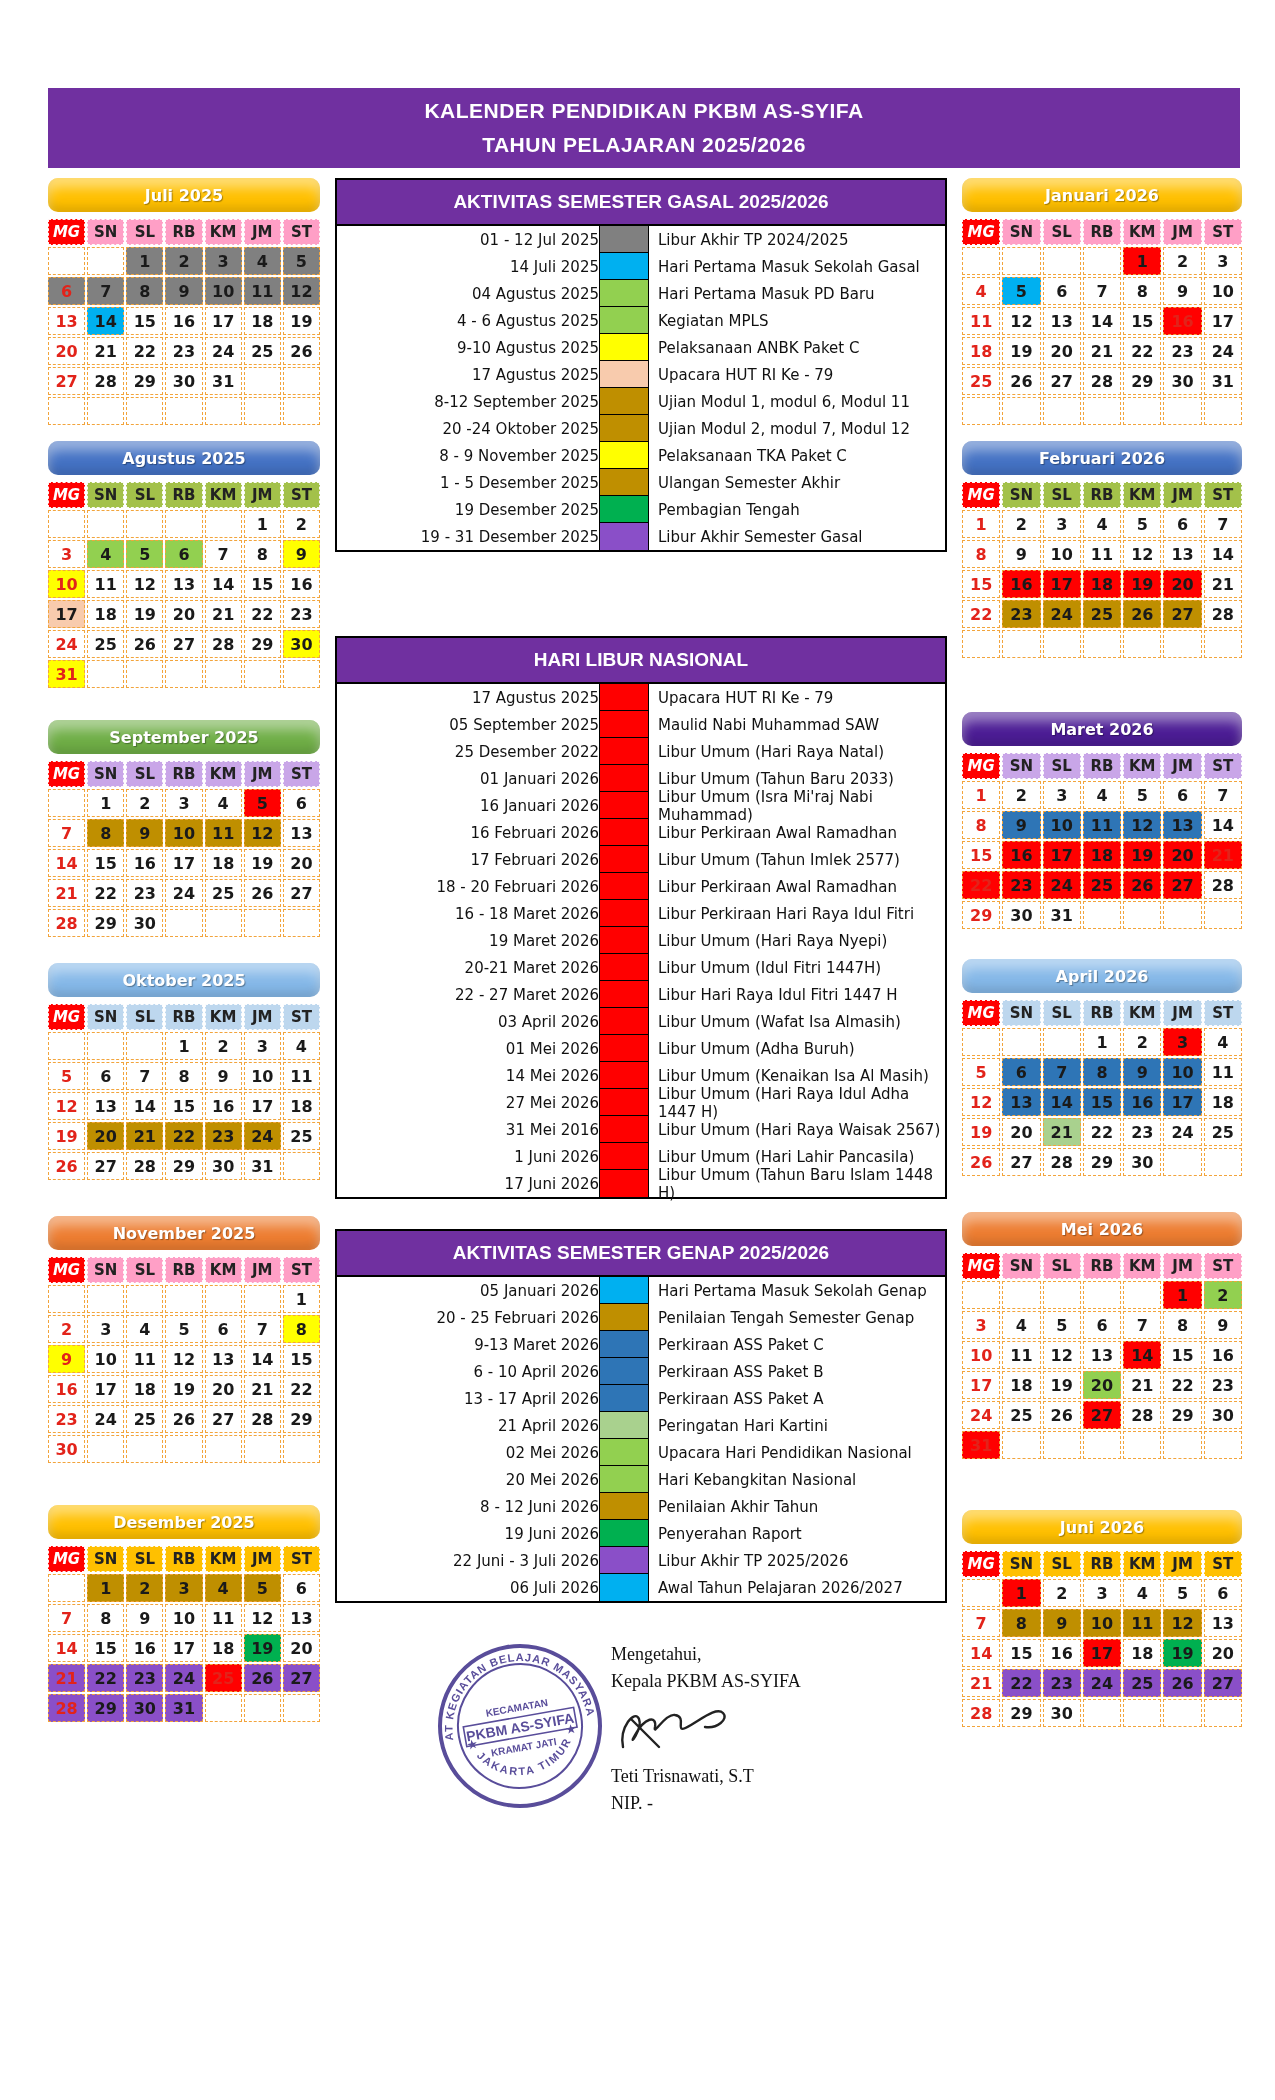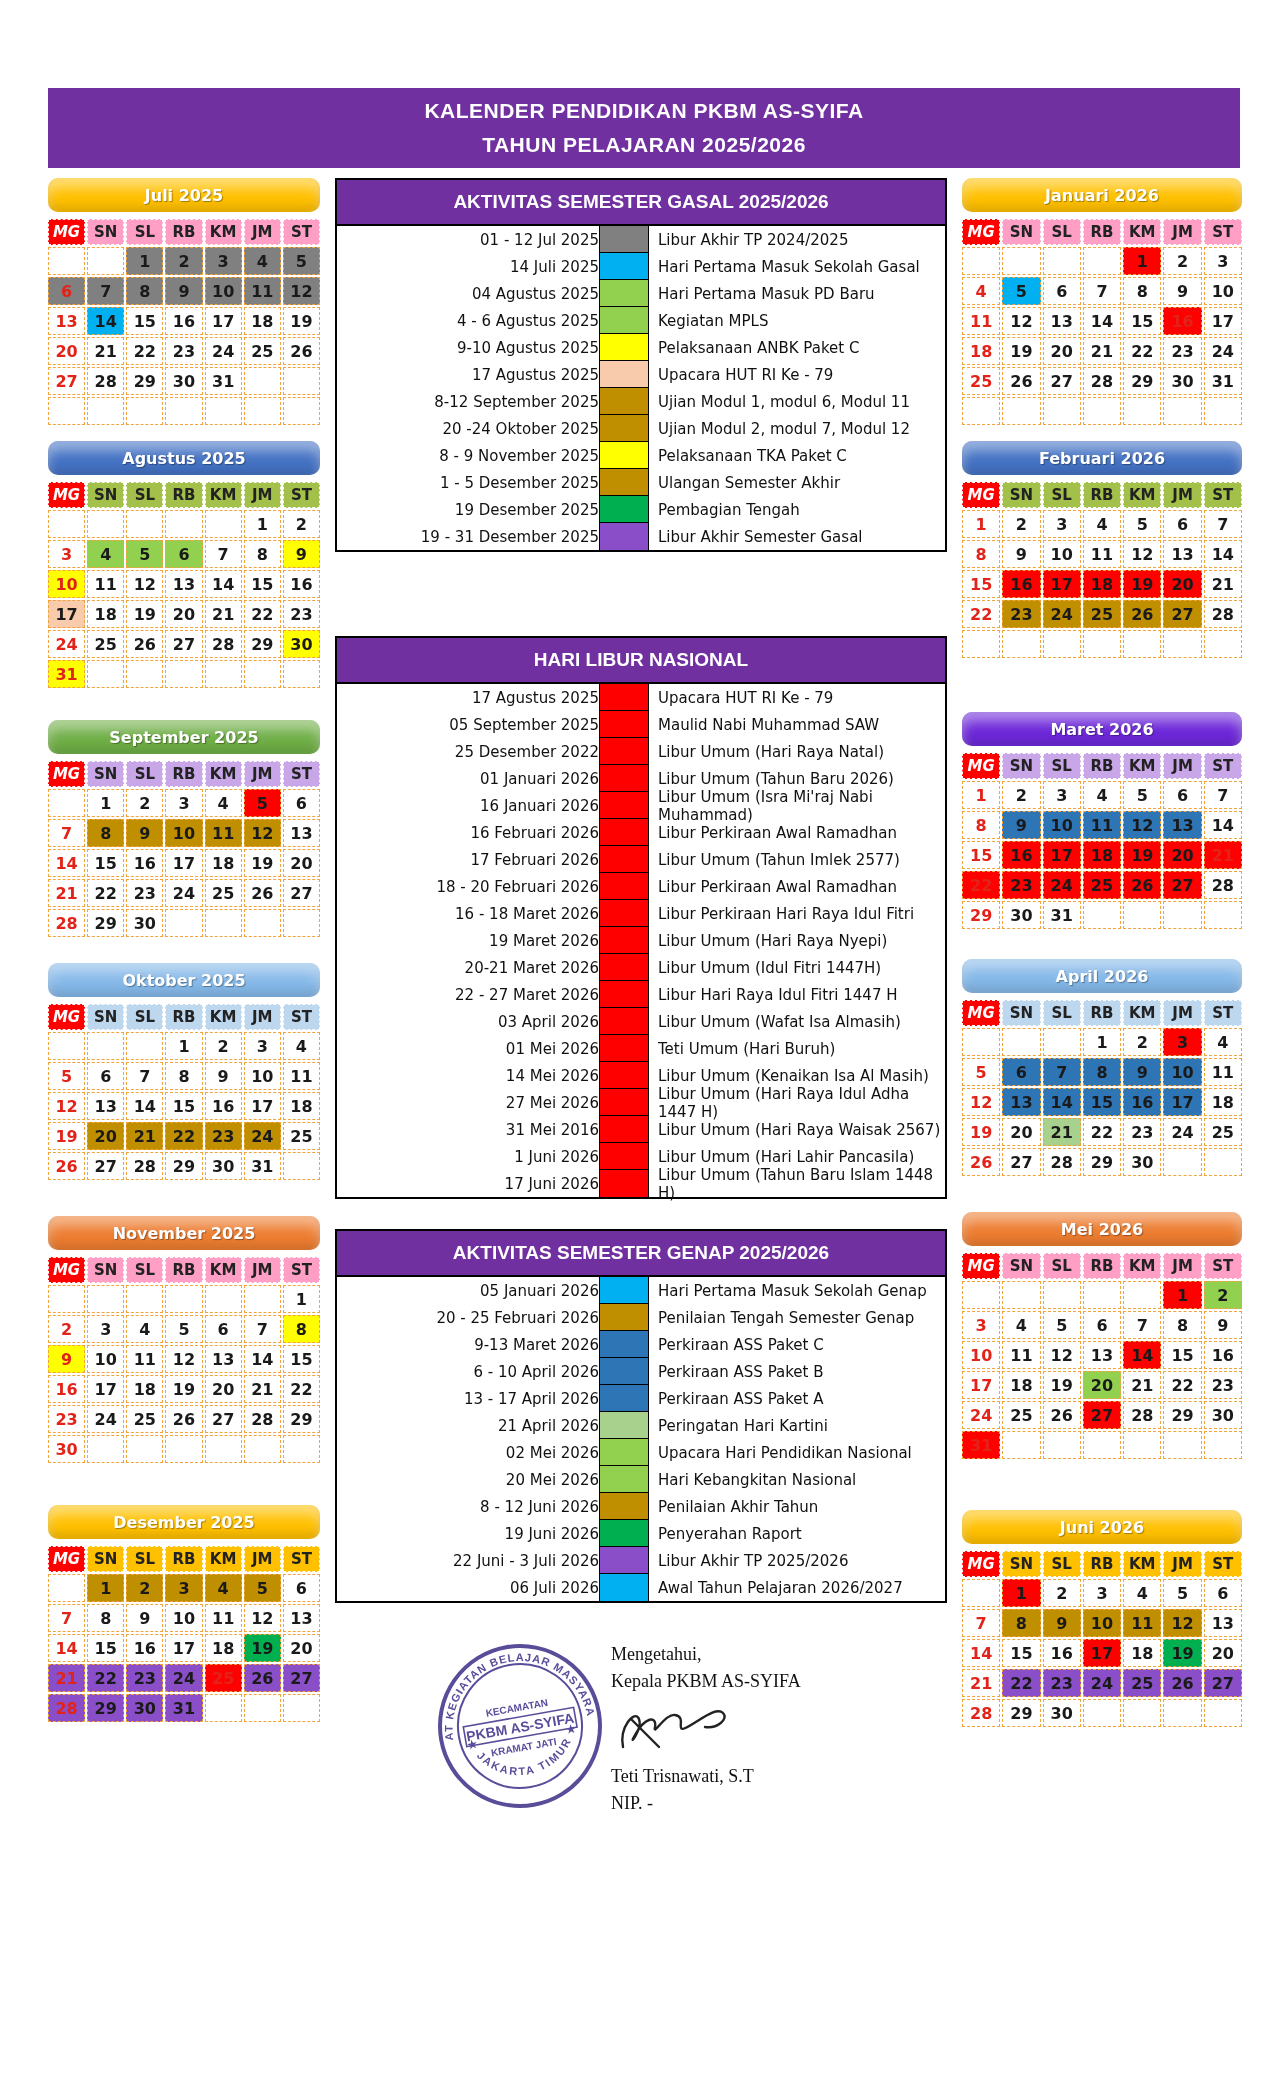--- a/index.html
+++ b/index.html
@@ -438,21 +438,21 @@
               <div class="plabel">Maulid Nabi Muhammad SAW</div>
             </div>
             <div class="prow">
               <div class="pdate">25 Desember 2022</div>
               <div class="pswatch" style="background: rgb(255, 0, 0);"></div>
               <div class="plabel">Libur Umum (Hari Raya Natal)</div>
             </div>
             <div class="prow">
               <div class="pdate">01 Januari 2026</div>
               <div class="pswatch" style="background: rgb(255, 0, 0);"></div>
-              <div class="plabel">Libur Umum (Tahun Baru 2026)</div>
+              <div class="plabel">Libur Umum (Tahun Baru 2033)</div>
             </div>
             <div class="prow">
               <div class="pdate">16 Januari 2026</div>
               <div class="pswatch" style="background: rgb(255, 0, 0);"></div>
               <div class="plabel">Libur Umum (Isra Mi'raj Nabi Muhammad)</div>
             </div>
             <div class="prow">
               <div class="pdate">16 Februari 2026</div>
               <div class="pswatch" style="background: rgb(255, 0, 0);"></div>
               <div class="plabel">Libur Perkiraan Awal Ramadhan</div>
@@ -488,21 +488,21 @@
               <div class="plabel">Libur Hari Raya Idul Fitri 1447 H</div>
             </div>
             <div class="prow">
               <div class="pdate">03 April 2026</div>
               <div class="pswatch" style="background: rgb(255, 0, 0);"></div>
               <div class="plabel">Libur Umum (Wafat Isa Almasih)</div>
             </div>
             <div class="prow">
               <div class="pdate">01 Mei 2026</div>
               <div class="pswatch" style="background: rgb(255, 0, 0);"></div>
-              <div class="plabel">Teti Umum (Hari Buruh)</div>
+              <div class="plabel">Libur Umum (Adha Buruh)</div>
             </div>
             <div class="prow">
               <div class="pdate">14 Mei 2026</div>
               <div class="pswatch" style="background: rgb(255, 0, 0);"></div>
               <div class="plabel">Libur Umum (Kenaikan Isa Al Masih)</div>
             </div>
             <div class="prow">
               <div class="pdate">27 Mei 2026</div>
               <div class="pswatch" style="background: rgb(255, 0, 0);"></div>
               <div class="plabel">Libur Umum (Hari Raya Idul Adha 1447 H)</div>
@@ -713,21 +713,21 @@
               <div class="cell"></div>
               <div class="cell"></div>
               <div class="cell"></div>
               <div class="cell"></div>
               <div class="cell"></div>
               <div class="cell"></div>
               <div class="cell"></div>
             </div>
           </div>
           <div class="month" style="margin-bottom: 30px;">
-            <div class="mhead" style="background: #6d28d9;">Maret 2026</div>
+            <div class="mhead" style="background: #4c1d95;">Maret 2026</div>
             <div class="cal">
               <div class="dh mg">MG</div>
               <div class="dh" style="background: rgb(201, 166, 232);">SN</div>
               <div class="dh" style="background: rgb(201, 166, 232);">SL</div>
               <div class="dh" style="background: rgb(201, 166, 232);">RB</div>
               <div class="dh" style="background: rgb(201, 166, 232);">KM</div>
               <div class="dh" style="background: rgb(201, 166, 232);">JM</div>
               <div class="dh" style="background: rgb(201, 166, 232);">ST</div>
               <div class="cell rd">1</div>
               <div class="cell">2</div>

